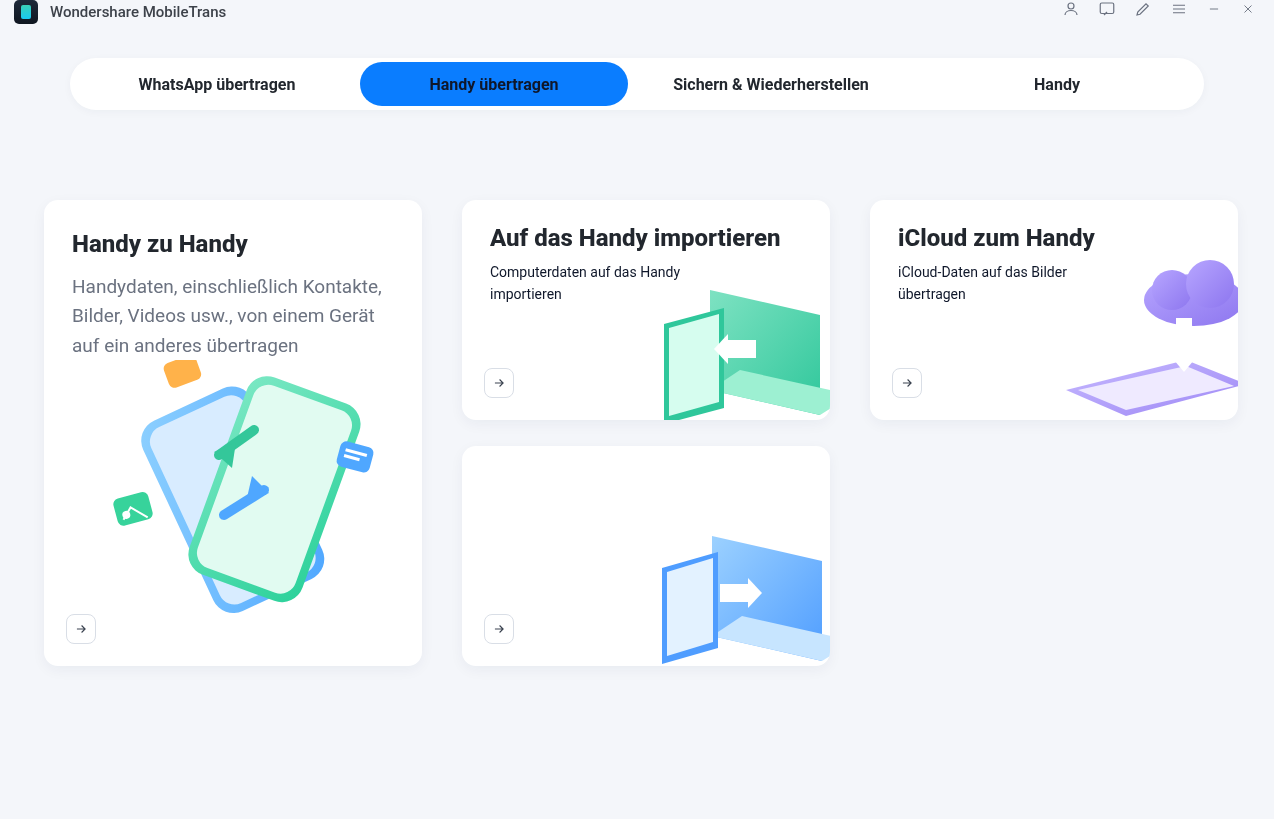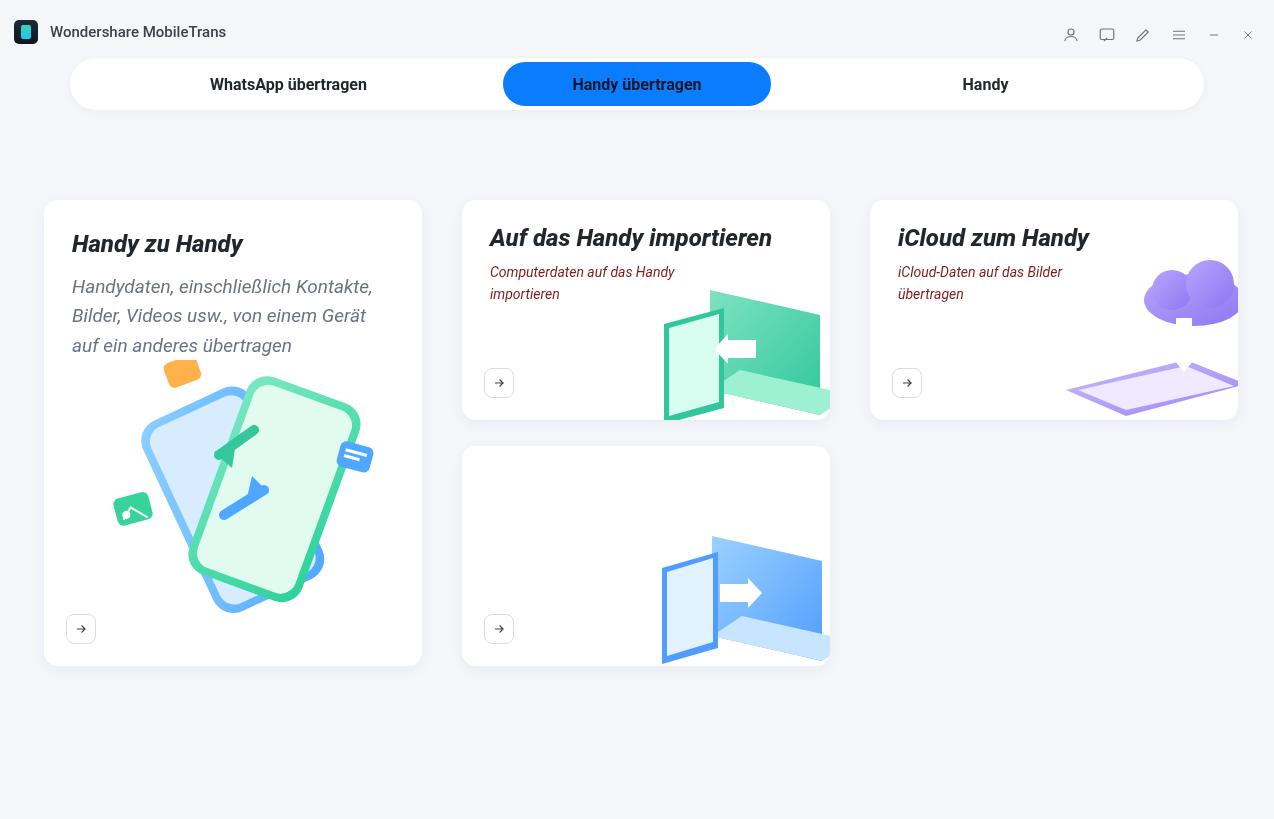--- a/index.html
+++ b/index.html
@@ -1,42 +1,42 @@
 <!DOCTYPE html>
 <html><head>
 <meta charset="utf-8">
 <style>
   * { box-sizing: border-box; margin: 0; padding: 0; }
   html, body { width: 1274px; height: 819px; overflow: hidden; font-family: -apple-system, BlinkMacSystemFont, "Segoe UI", Roboto, "Helvetica Neue", Arial, sans-serif; background:#f4f6fa; color:#22272e; }
   
-  .titlebar { display:flex; align-items:flex-end; justify-content:space-between; height:44px; padding:0 18px 0 14px; }
+  .titlebar { display:flex; align-items:flex-start; justify-content:space-between; height:44px; padding:0 18px 0 14px; }
   .title-left { display:flex; align-items:center; gap:12px; }
   .app-logo { width:24px; height:24px; border-radius:5px; background:linear-gradient(180deg,#1e2a3a 0%, #0f1620 100%); display:flex; align-items:center; justify-content:center; }
   .app-logo-inner { width:10px; height:14px; border-radius:2px; background:linear-gradient(180deg,#3ad0b6,#18c9f3); }
   .app-title { font-size:15px; color:#3d424a; font-weight:500; }
   .title-right { display:flex; align-items:center; gap:18px; color:#6b7280; }
   .tb-btn { width:18px; height:18px; display:flex; align-items:center; justify-content:center; cursor:pointer; }
   .tb-btn svg { width:18px; height:18px; stroke:#6b7280; stroke-width:1.6; fill:none; }
   .win-btn { width:16px; height:16px; display:flex; align-items:center; justify-content:center; cursor:pointer; }
   .win-btn svg { width:14px; height:14px; stroke:#6b7280; stroke-width:1.6; fill:none; }
 
   
   .tabs-wrap { display:flex; justify-content:center; margin-top:14px; }
   .tabs { width:1134px; height:52px; background:#fff; border-radius:26px; display:flex; align-items:center; box-shadow:0 2px 8px rgba(20,40,80,0.04); padding:4px; }
   .tab { flex:1; height:44px; display:flex; align-items:center; justify-content:center; font-size:16px; font-weight:700; color:#22272e; border-radius:22px; cursor:pointer; white-space:nowrap; }
   .tab.active { background:#0a7dff; color:#0f172a; flex:0 0 268px; }
 
   
   .content { padding: 90px 44px 0 44px; display:grid; grid-template-columns: 378px 368px 368px; grid-template-rows: 220px 220px; gap:26px 40px; }
-  .card { background:#fff; border-radius:14px; position:relative; padding:24px 28px 16px 28px; box-shadow:0 4px 14px rgba(20,40,80,0.05); overflow:hidden; cursor:pointer;font-style:italic; }
+  .card { background:#fff; border-radius:14px; position:relative; padding:24px 28px 16px 28px; box-shadow:0 4px 14px rgba(20,40,80,0.05); overflow:hidden; cursor:pointer; }
   .card.big { grid-row: span 2; height:466px; padding-top:30px; }
   .card-title-big { font-size:24px; font-weight:800; color:#22272e; margin-bottom:14px; }
   .card-title { font-size:24px; font-weight:800; color:#22272e; margin-bottom:10px; }
   .card-desc-big { font-size:19px; line-height:1.55; color:#6b7280; max-width:320px; }
-  .card-desc { font-size:14px; line-height:1.55; color:#7f1d1d; max-width:200px; }
+  .card-desc { font-size:14px; line-height:1.55; color:#0f172a; max-width:200px; }
   .arrow-btn { position:absolute; left:22px; bottom:22px; width:30px; height:30px; border-radius:8px; border:1.5px solid #d9dee6; display:flex; align-items:center; justify-content:center; cursor:pointer; background:#fff; }
   .arrow-btn svg { width:14px; height:14px; stroke:#3b4350; stroke-width:2; fill:none; }
   .illus { position:absolute; }
 
   
   .big-illus { left:60px; top:160px; width:280px; height:260px; }
 
   
   .sm-illus { right:-10px; bottom:-10px; width:190px; height:170px; }
 
@@ -84,20 +84,21 @@
           <path d="M6 6l12 12M18 6L6 18"></path>
         </svg>
     </div>
   </div>
 </div>
 
 <div class="tabs-wrap">
   <div class="tabs">
     <div class="tab">WhatsApp übertragen</div>
     <div class="tab active">Handy übertragen</div>
+    <div class="tab">Sichern &amp; Wiederherstellen</div>
     <div class="tab">Handy</div>
   </div>
 </div>
 
 <div class="content">
 
   <div class="card big">
     <div class="card-title-big">Handy zu Handy</div>
     <div class="card-desc-big">Handydaten, einschließlich Kontakte, Bilder, Videos usw., von einem Gerät auf ein anderes übertragen</div>
     <div class="illus big-illus">

